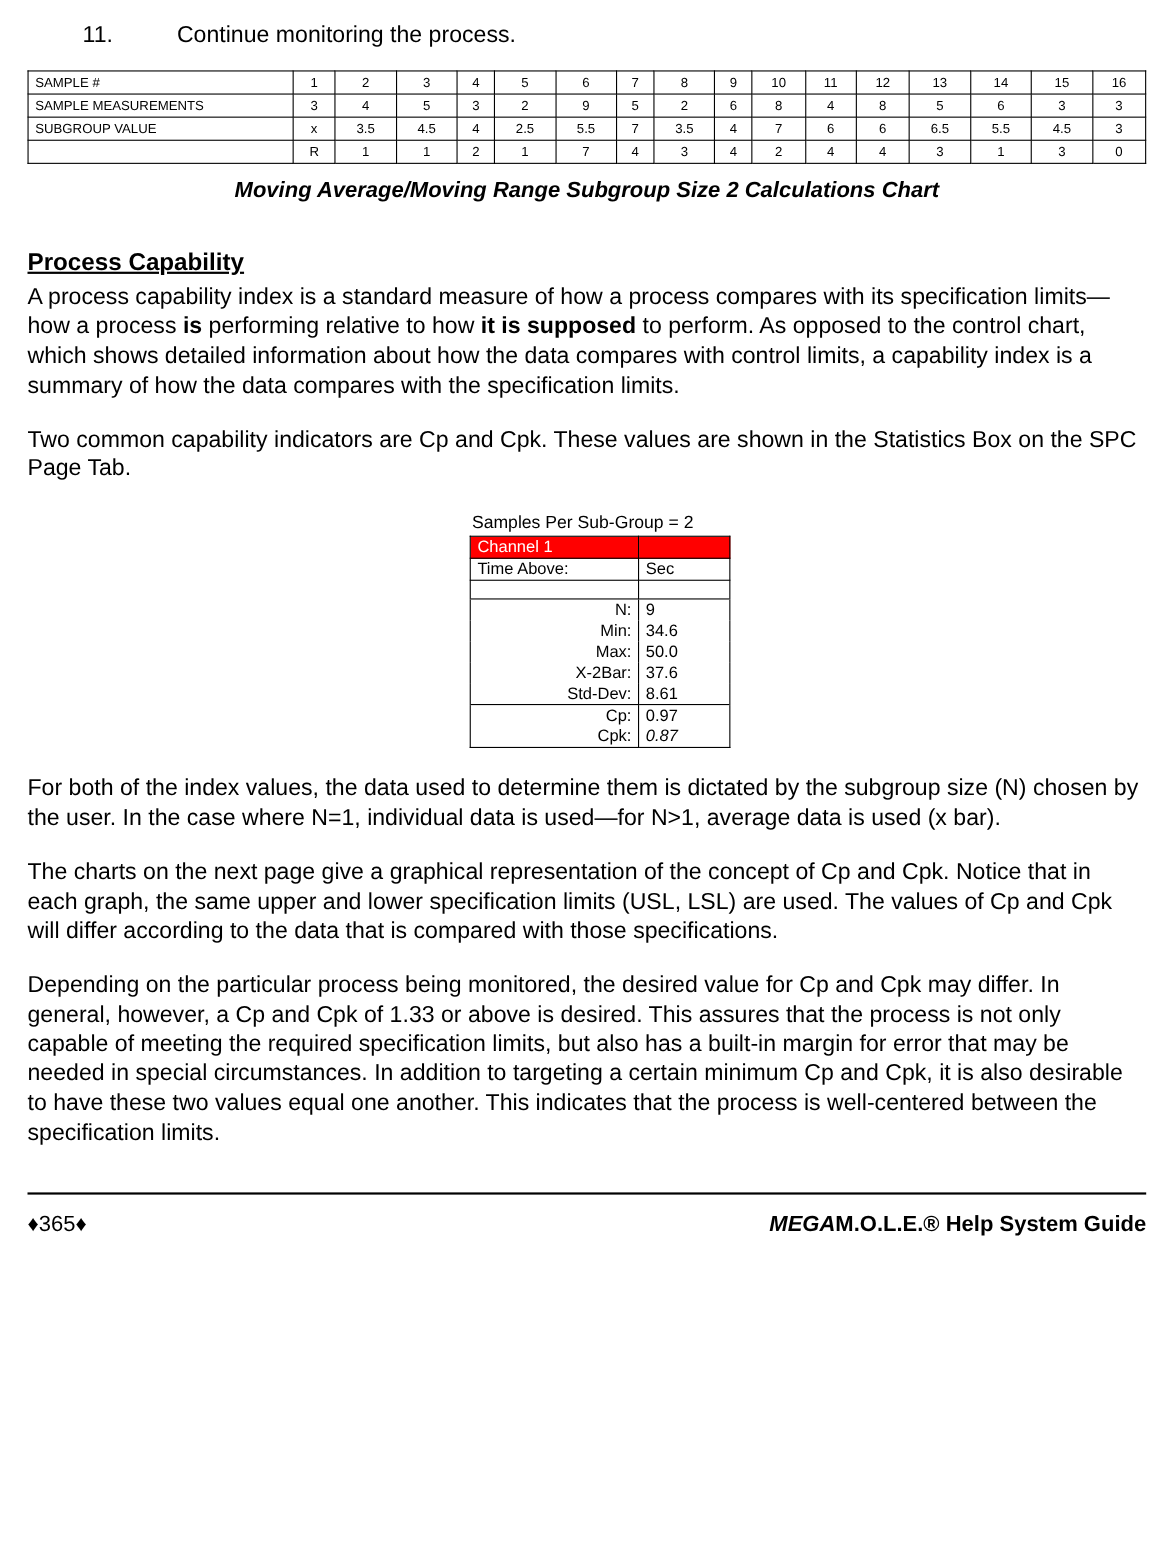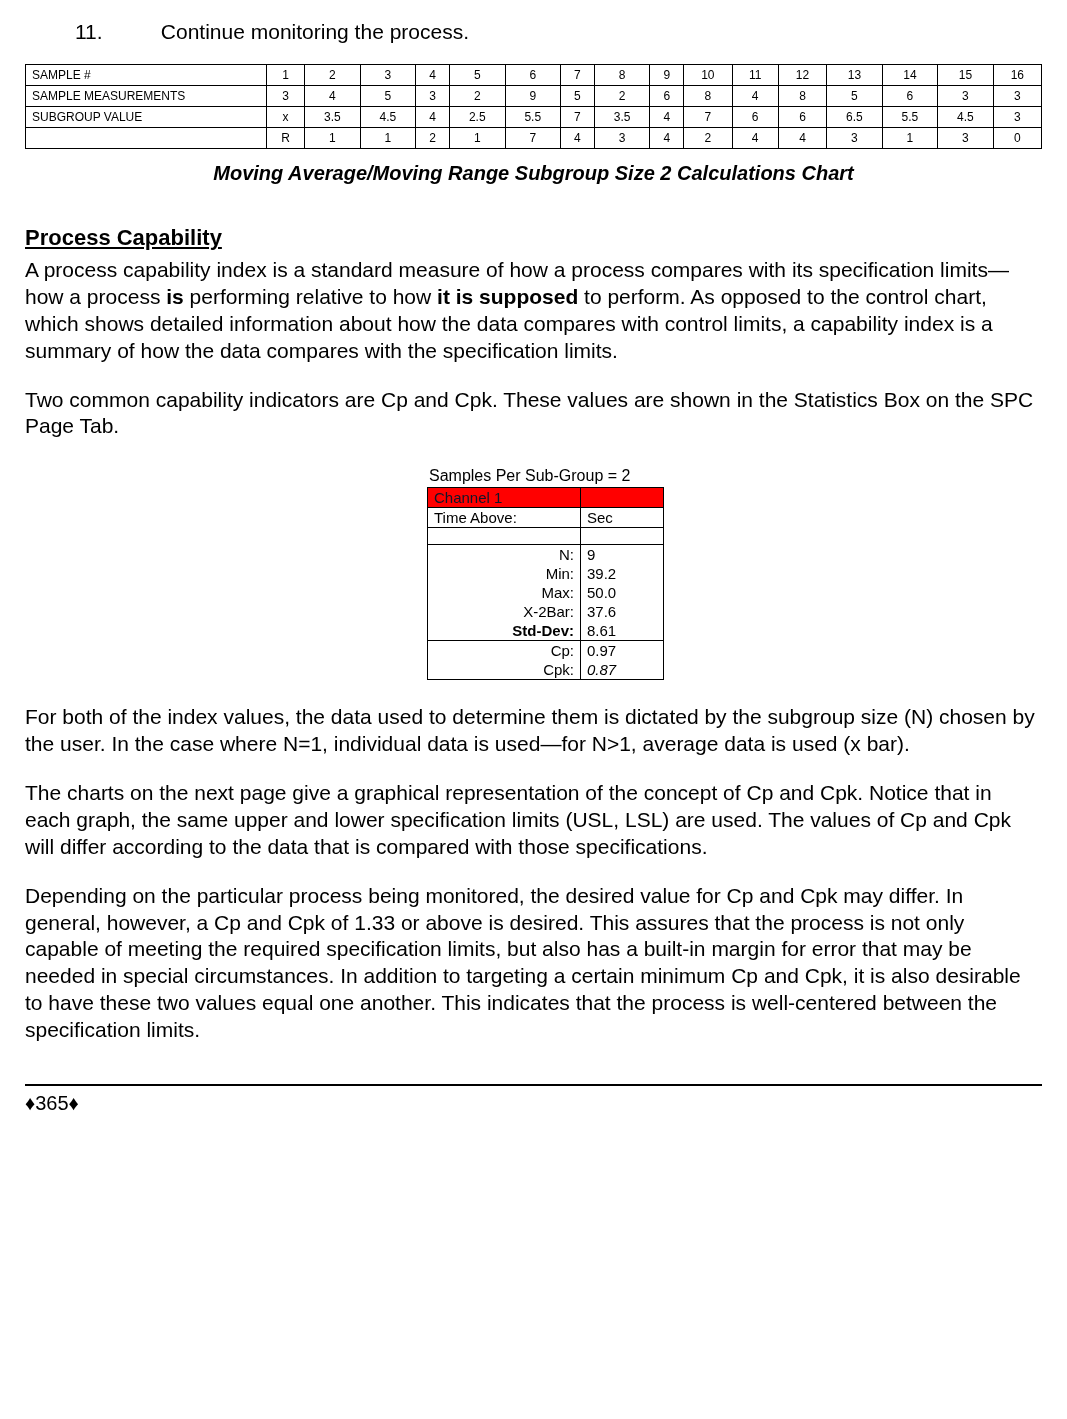--- a/index.html
+++ b/index.html
@@ -73,27 +73,27 @@
   }
   table.stats td {
     border: 1px solid #000;
     padding: 1px 6px;
     font-size: 15px;
   }
   table.stats td.l { text-align: right; width: 140px; }
   table.stats td.r { text-align: left; width: 70px; }
   table.stats tr.redrow td {
     background: #ff0000;
-    color: #0f172a;
+    color: #ffffff;
   }
   table.stats tr.blankrow td { height: 14px; border-left:1px solid #000; border-right:1px solid #000; border-top:1px solid #000; border-bottom:none;}
 
   .footer {
     border-top: 2px solid #000;
-    padding-top: 6px;
+    padding-top: 16px;
     display: flex;
     justify-content: space-between;
     font-size: 20px;
     margin-top: 40px;
   }
   .footer .left { }
   .footer .right { font-style: italic; }
   .footer .right .mega { font-weight: bold; font-style: italic; }
   .footer .right .rest { font-weight: bold; font-style: normal; }
 </style>
@@ -214,32 +214,32 @@
             <td></td>
           </tr>
       </tbody>
         <tbody id="stats-rows">
           <tr>
             <td class="l" style="border-top: 1px solid rgb(0, 0, 0); border-bottom: none;">N:</td>
             <td class="r" style="border-top: 1px solid rgb(0, 0, 0); border-bottom: none;">9</td>
           </tr>
           <tr>
             <td class="l" style="border-top: none; border-bottom: none;">Min:</td>
-            <td class="r" style="border-top: none; border-bottom: none;">39.2</td>
+            <td class="r" style="border-top: none; border-bottom: none;">34.6</td>
           </tr>
           <tr>
             <td class="l" style="border-top: none; border-bottom: none;">Max:</td>
             <td class="r" style="border-top: none; border-bottom: none;">50.0</td>
           </tr>
           <tr>
             <td class="l" style="border-top: none; border-bottom: none;">X-2Bar:</td>
             <td class="r" style="border-top: none; border-bottom: none;">37.6</td>
           </tr>
           <tr>
-            <td class="l" style="border-top: none; border-bottom: none; font-weight: bold;">Std-Dev:</td>
+            <td class="l" style="border-top: none; border-bottom: none;">Std-Dev:</td>
             <td class="r" style="border-top: none; border-bottom: none;">8.61</td>
           </tr>
         </tbody>
       <tbody id="stats-rows2">
           <tr>
             <td class="l" style="border-top: 1px solid rgb(0, 0, 0); border-bottom: none;">Cp:</td>
             <td class="r" style="border-top: 1px solid rgb(0, 0, 0); border-bottom: none;">0.97</td>
           </tr>
           <tr>
             <td class="l" style="border-top: none; border-bottom: 1px solid rgb(0, 0, 0);">Cpk:</td>
@@ -249,13 +249,16 @@
     </table>
   </div>
 </div>
 
 <p class="body">For both of the index values, the data used to determine them is dictated by the subgroup size (N) chosen by the user. In the case where N=1, individual data is used—for N&gt;1, average data is used (x bar).</p>
 <p class="body">The charts on the next page give a graphical representation of the concept of Cp and Cpk. Notice that in each graph, the same upper and lower specification limits (USL, LSL) are used.  The values of Cp and Cpk will differ according to the data that is compared with those specifications.</p>
 <p class="body">Depending on the particular process being monitored, the desired value for Cp and Cpk may differ. In general, however, a Cp and Cpk of 1.33 or above is desired. This assures that the process is not only capable of meeting the required specification limits, but also has a built-in margin for error that may be needed in special circumstances. In addition to targeting a certain minimum Cp and Cpk, it is also desirable to have these two values equal one another. This indicates that the process is well-centered between the specification limits.</p>
 
 <div class="footer">
   <div class="left">♦<span>365</span>♦</div>
+  <div class="right">
+    <span class="mega">MEGA</span><span class="rest">M.O.L.E.® Help System Guide</span>
+  </div>
 </div>
 
 </body></html>

